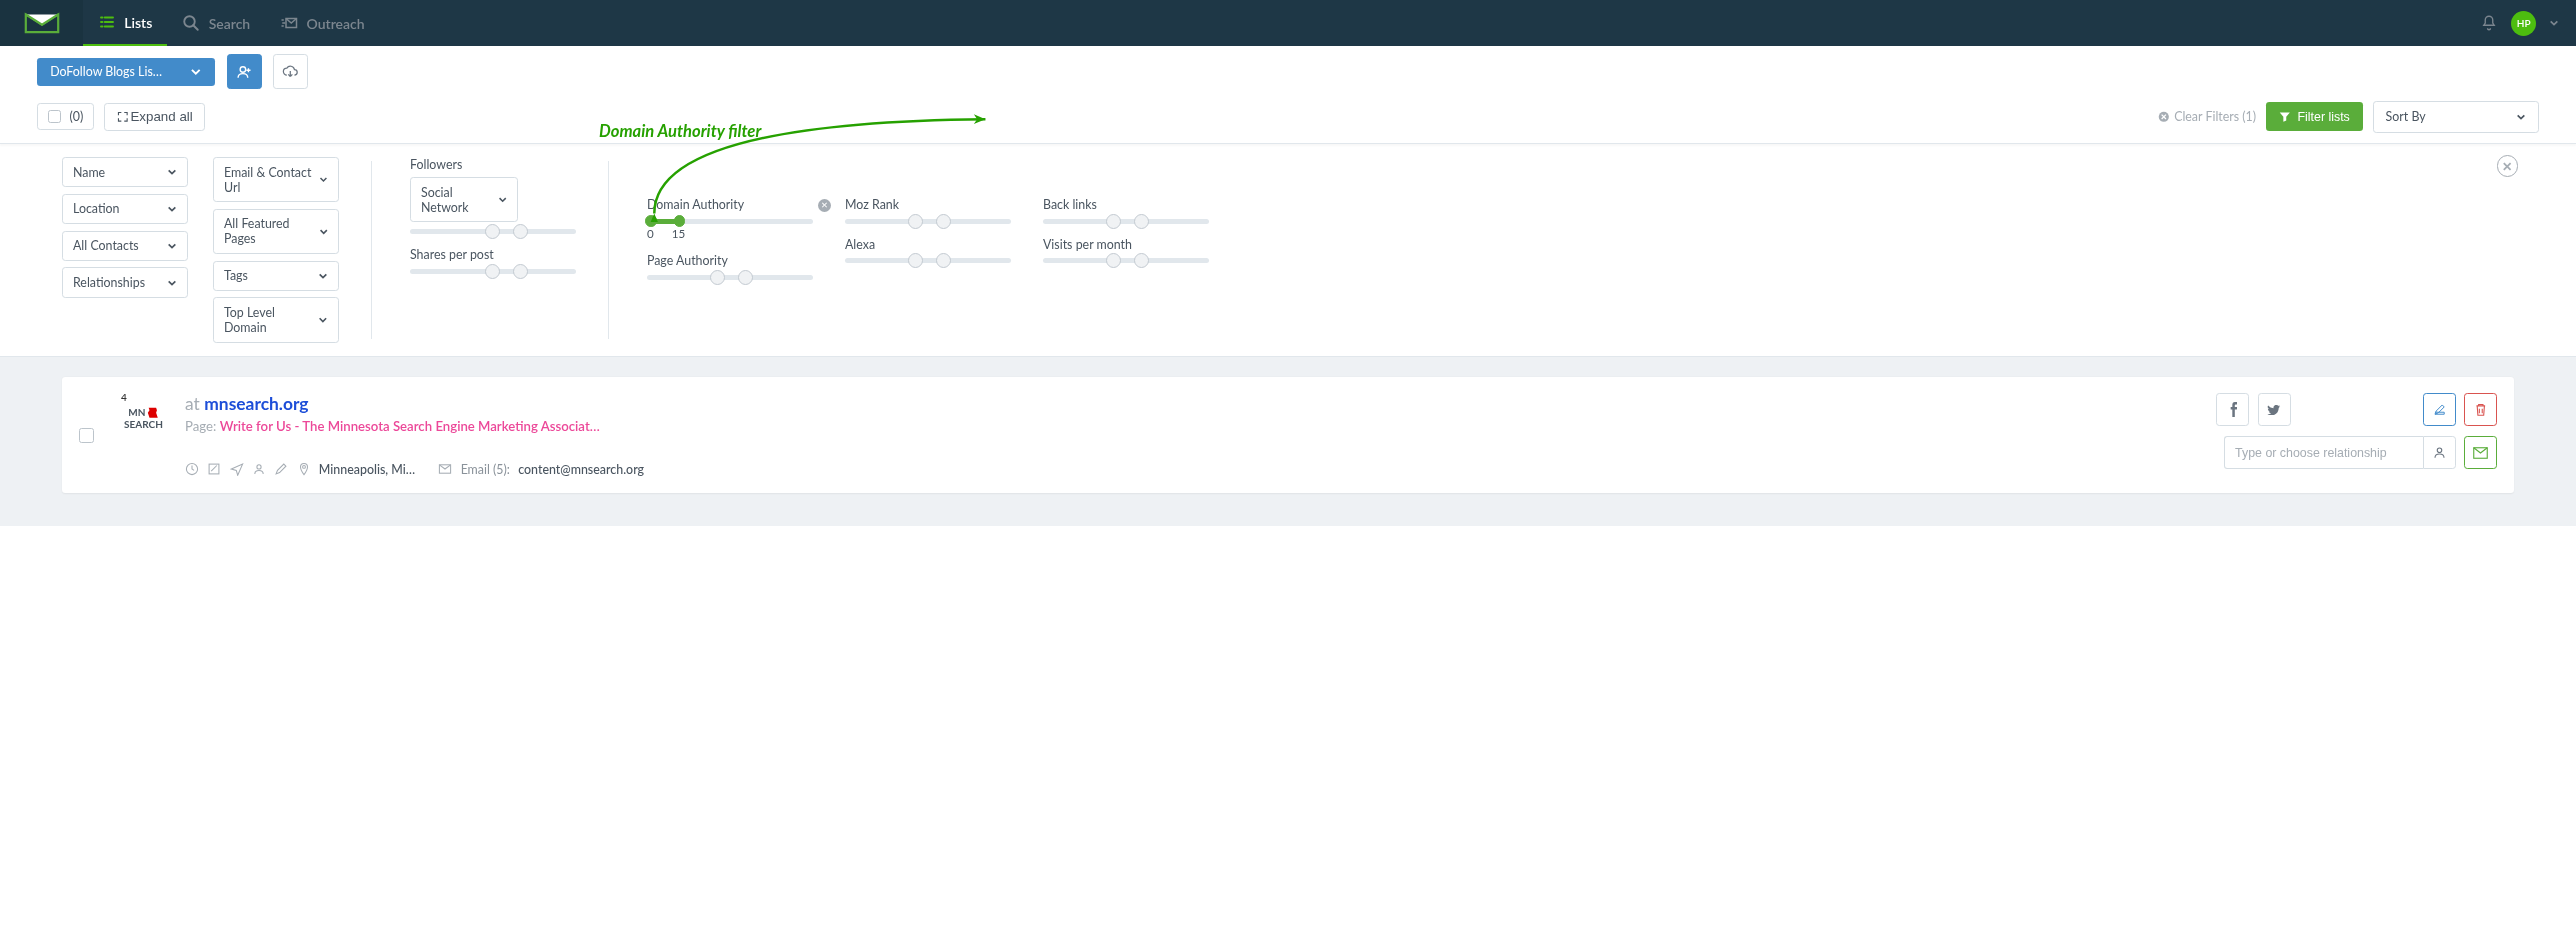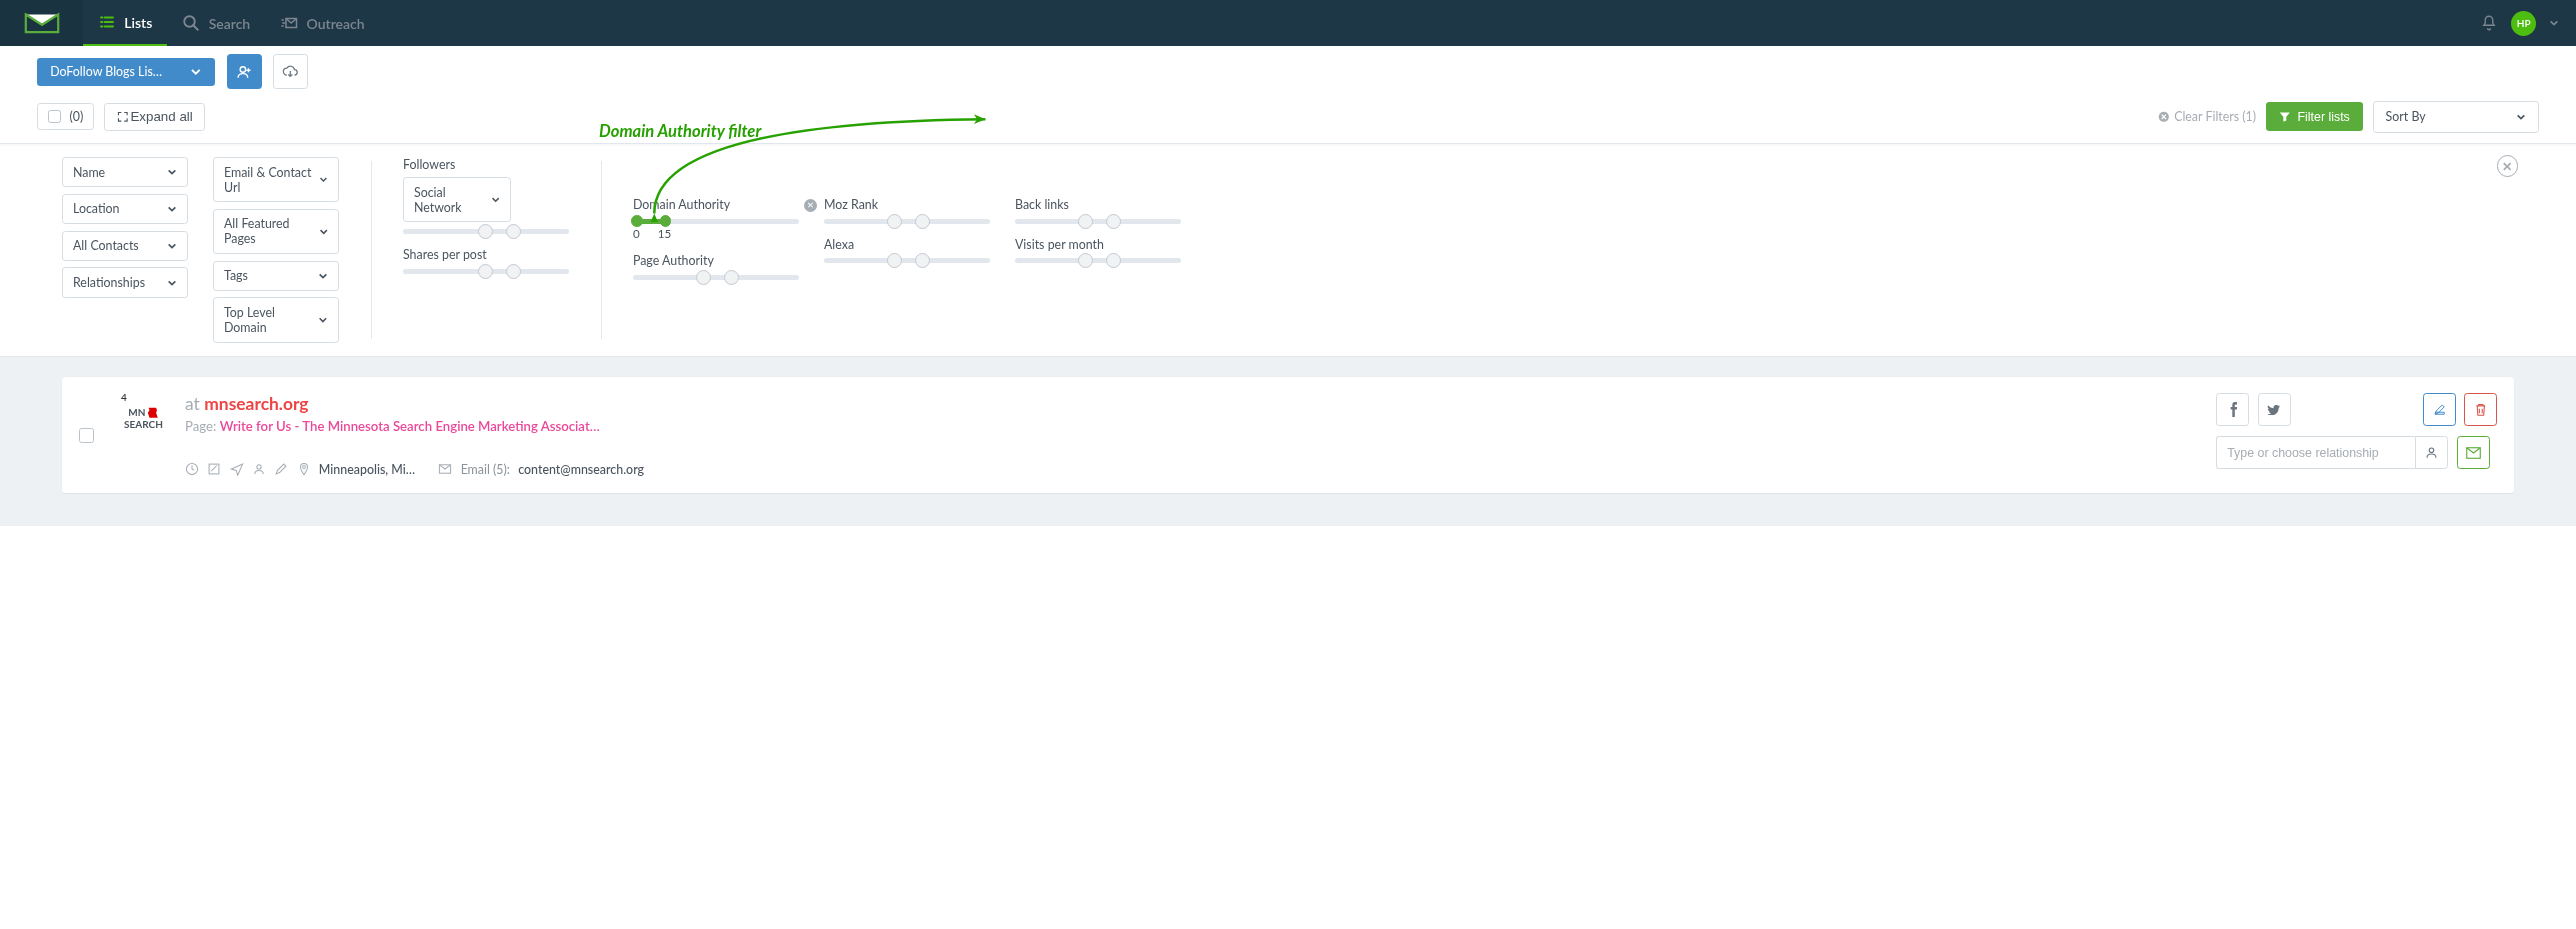--- a/index.html
+++ b/index.html
@@ -33,45 +33,45 @@
 .btn-outline { border: 0.8px solid #d5dde3; border-radius: 3.3px; padding: 5.8px 11.6px; display: flex; align-items: center; gap: 2px; cursor: pointer; color: #4a5560; background:#fff;text-align:center; }
 .spacer { flex: 1; }
 .clear-filters { color: #a6adb4; display: flex; align-items: center; gap: 5px; cursor: pointer; font-size:12.4px; }
 .btn-green { background: #5aad3a; color: #fff; border: none; border-radius: 3.3px; padding: 7.5px 13.2px; display: flex; align-items: center; gap: 6.6px; cursor: pointer; font-size: 12.4px; font-weight:500; }
 .sort-by { border: 0.8px solid #d5dde3; border-radius: 3.3px; padding: 7.5px 11.6px; width: 166px; display: flex; align-items: center; justify-content: space-between; cursor: pointer; color:#4a5560; }
 
 .filter-panel { display: flex; gap: 25px; padding: 13.2px 62px; position: relative; border-bottom: 0.8px solid #e1e7ec; }
 .filter-col { display: flex; flex-direction: column; gap: 6.6px; }
 .fselect { border: 0.8px solid #d5dde3; border-radius: 3.3px; padding: 6.6px 10px; width: 126px; display: flex; justify-content: space-between; align-items: center; cursor: pointer; background:#fff; color:#4a5560; }
 .divider { width: 0.8px; background: #e1e7ec; margin: 4.1px 6.6px; }
-.slider-col { display: flex; flex-direction: column; gap: 13.2px; }
+.slider-col { display: flex; flex-direction: column; gap: 13.2px; margin-left: 7px; }
 .slider-group { width: 166px; }
 .slider-label { color: #4a5560; font-size: 12.4px; margin-bottom: 5px; }
 .slider-track { height: 5px; background: #e1e7ec; border-radius: 2.5px; position: relative; margin-top:6.6px; }
 .slider-track .fill { position: absolute; height: 5px; background: #5aad3a; border-radius: 2.5px; }
 .slider-handle { position: absolute; top: -5px; width: 15px; height: 15px; border-radius: 50%; background: #f0f2f4; border: 0.8px solid #c3cad1; cursor: grab; }
 .slider-handle.green { background: #5aad3a; border-color: #5aad3a; width:11.6px; height:11.6px; top:-3.3px; }
 .slider-vals { display: flex; gap: 18px; font-size: 11.6px; margin-top: 3.3px; color:#4a5560; }
 .slider-clear { position:absolute; right:-18px; top:1.7px; width:13.2px; height:13.2px; border-radius:50%; background:#a6adb4; color:#fff; display:flex; align-items:center; justify-content:center; font-size:8.3px; cursor:pointer;}
 .close-panel { position: absolute; top: 11.6px; right: 58px; width: 21.5px; height: 21.5px; border: 1.7px solid #a6adb4; border-radius: 50%; color: #a6adb4; display: flex; align-items: center; justify-content: center; cursor: pointer; font-weight:bold; }
 
 .results { background: #eef1f4; padding: 20px 62px 33px; }
 .result-card { background: #fff; border-radius: 3.3px; padding: 16.6px; display: flex; gap: 16.6px; box-shadow: 0 0.8px 1.7px rgba(0,0,0,0.06); position:relative; }
 .result-check { width: 15px; height: 15px; border: 0.8px solid #bcc4cb; border-radius: 2.5px; align-self: center; margin-right:8.3px; }
 .result-logo { width: 50px; height: 50px; display:flex; flex-direction:column; align-items:center; justify-content:center; font-weight:700; font-size:10px; line-height:1.1; position:relative; }
 .result-logo .num { position:absolute; top:-1.7px; left:2.5px; font-size:10px; font-weight:600; color:#333;}
 .result-info { flex: 2; min-width: 0; }
 .domain-line { font-size: 17.4px; color: #a6adb4; }
-.domain-line .domain { color: #ef4444; font-weight: 700; }
+.domain-line .domain { color: #1d4ed8; font-weight: 700; }
 .page-line { font-size: 13.2px; color: #a6adb4; margin-top: 3.3px; white-space: nowrap; overflow: hidden; text-overflow: ellipsis; max-width: 431px; }
 .page-line .pagetitle { color: #ec4899; font-weight: 600; }
 .meta-line { display: flex; align-items: center; gap: 8.3px; margin-top: 28px; color: #8a929a; font-size: 12.4px; flex-wrap:wrap;}
 .meta-line .mic { width: 14px; height: 14px; color: #a6adb4; }
 .meta-loc, .meta-email { color: #4a5560; font-weight: 500; }
-.result-side { display: flex; flex-direction: column; gap: 10px; justify-content: flex-start; align-items: flex-start; }
+.result-side { display: flex; flex-direction: column; gap: 10px; justify-content: flex-start; align-items: flex-end; }
 .side-row { display: flex; gap: 8.3px; }
 .sq-btn { width: 33px; height: 33px; border: 0.8px solid #d5dde3; border-radius: 3.3px; display: flex; align-items: center; justify-content: center; cursor: pointer; color: #6b7580; background:#fff;}
 .sq-btn.blue { border-color: #428bca; color: #428bca; }
 .sq-btn.red { border-color: #d9534f; color: #d9534f; }
 .sq-btn.green { border-color: #5aad3a; color: #5aad3a; }
 .rel-input-wrap { display:flex; }
 .rel-input { border: 0.8px solid #d5dde3; border-right:none; border-radius: 3.3px 0 0 3.3px; padding: 0 10px; height: 33px; width: 199px; font-size: 12.4px; color:#4a5560; outline:none; }
 .rel-input::placeholder{color:#a6adb4;}
 .rel-go { width: 33px; height: 33px; border: 0.8px solid #d5dde3; border-radius: 0 3.3px 3.3px 0; display: flex; align-items: center; justify-content: center; cursor: pointer; color:#6b7580; background:#fff;}
 

